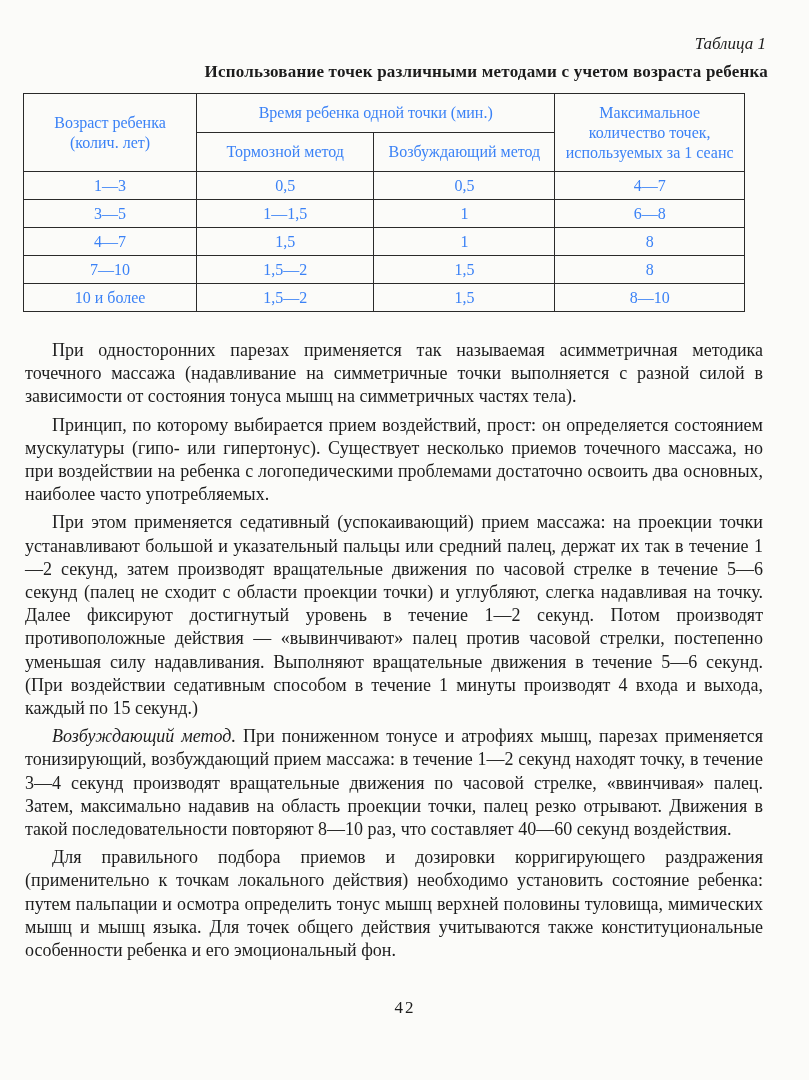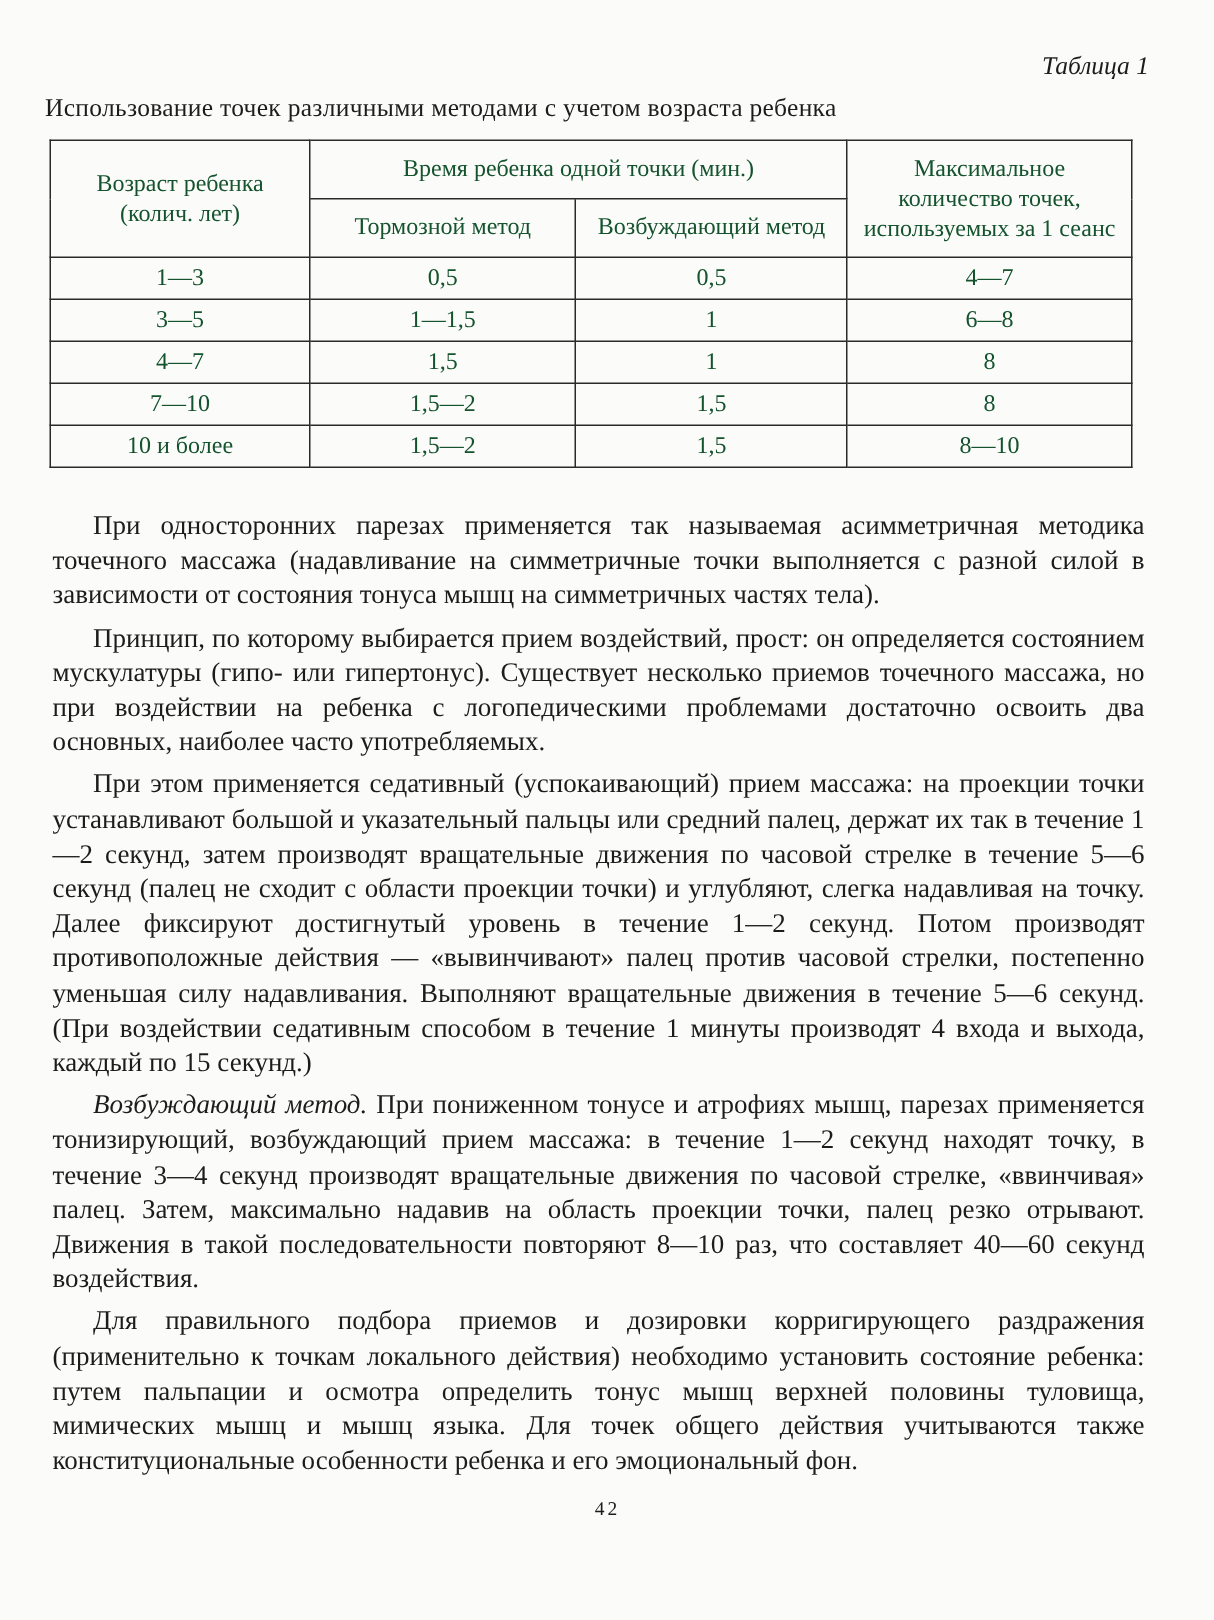--- a/index.html
+++ b/index.html
@@ -9,43 +9,43 @@
   }
   .page {
     position: relative;
     width: 809px;
     height: 1080px;
     background: #fbfbf9;
     color: #1c1c1c;
     font-family: "Liberation Serif", "DejaVu Serif", serif;
     overflow: hidden;
     box-sizing: border-box;
-    padding: 34px 41px 0 30px;
+    padding: 34px 41px 0 20px;
   }
   .table-label {
     text-align: right;
     font-style: italic;
     font-size: 17px;
     padding-right: 2px;
     margin-bottom: 8px;
   }
   .table-title {
-    text-align: left;
-    font-weight: normal;
+    text-align: right;
+    font-weight: bold;
     font-size: 17px;
     margin-bottom: 11px;
     letter-spacing: 0.2px;
   }
   table.massage-table {
     border-collapse: collapse;
     width: 722px;
     margin-left: 3px;
     table-layout: fixed;
     font-size: 16px;
-    color: #14532d;
+    color: #3b82f6;
   }
   table.massage-table th,
   table.massage-table td {
     border: 1.6px solid #2a2a2a;
     text-align: center;
     vertical-align: middle;
     font-weight: normal;
     padding: 2px 8px;
     line-height: 1.25;
   }
@@ -74,21 +74,21 @@
   }
   .lead-in {
     font-style: italic;
   }
   .page-number {
     position: absolute;
     top: 998px;
     left: 42px;
     width: 726px;
     text-align: center;
-    font-size: 13px;
+    font-size: 17px;
     letter-spacing: 2px;
   }
 </style>
 </head>
 <body>
 
 <div class="page">
 
   <div class="table-label">Таблица 1</div>
 

